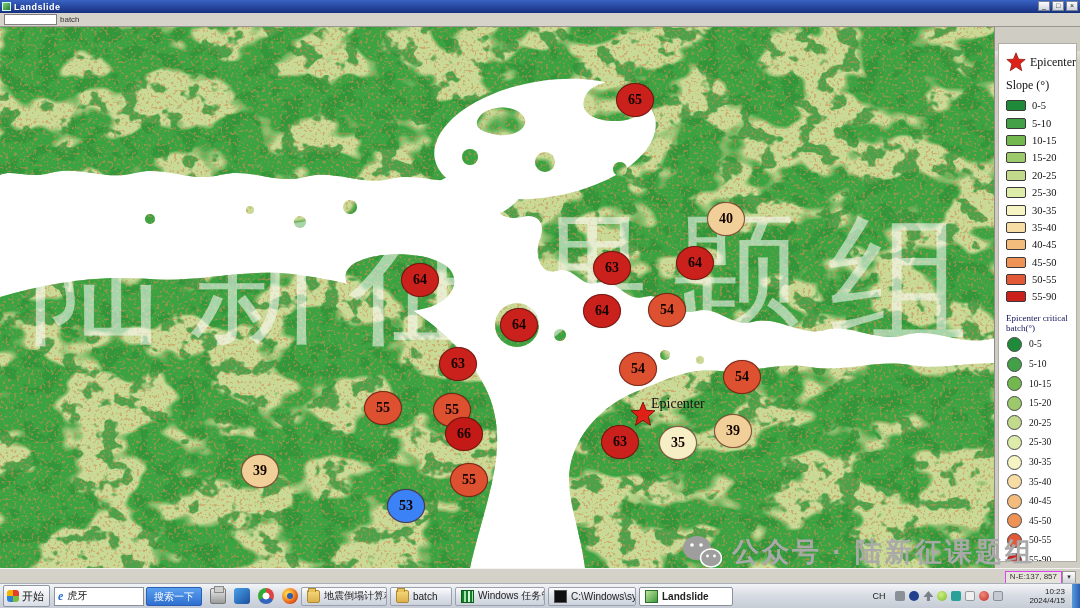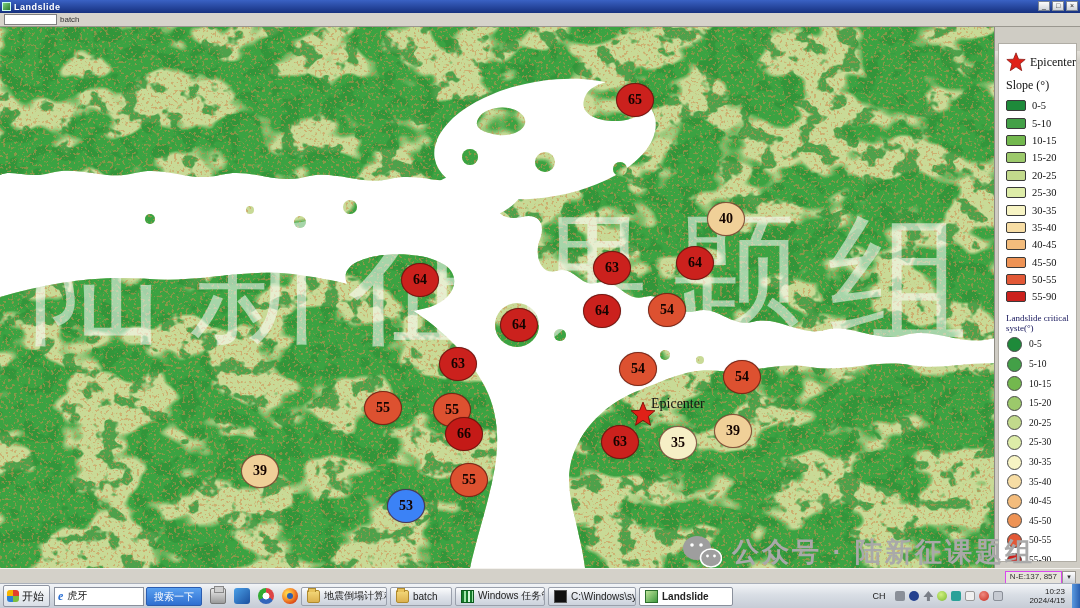--- a/index.html
+++ b/index.html
@@ -287,22 +287,22 @@
           <div class="slope-row">
             <span class="sw" style="background: rgb(226, 88, 54);"></span>
             <span class="sl">50-55</span>
           </div>
           <div class="slope-row">
             <span class="sw" style="background: rgb(203, 33, 29);"></span>
             <span class="sl">55-90</span>
           </div>
         </div>
       <div class="pred-title">
-        <div>Landslide critical</div>
-        <div>syste(°)</div>
+        <div>Epicenter critical</div>
+        <div>batch(°)</div>
       </div>
       <div id="pred-list">
           <div class="pred-row">
             <span class="cw" style="background: rgb(30, 138, 58);"></span>
             <span class="pl">0-5</span>
           </div>
           <div class="pred-row">
             <span class="cw" style="background: rgb(67, 160, 71);"></span>
             <span class="pl">5-10</span>
           </div>

